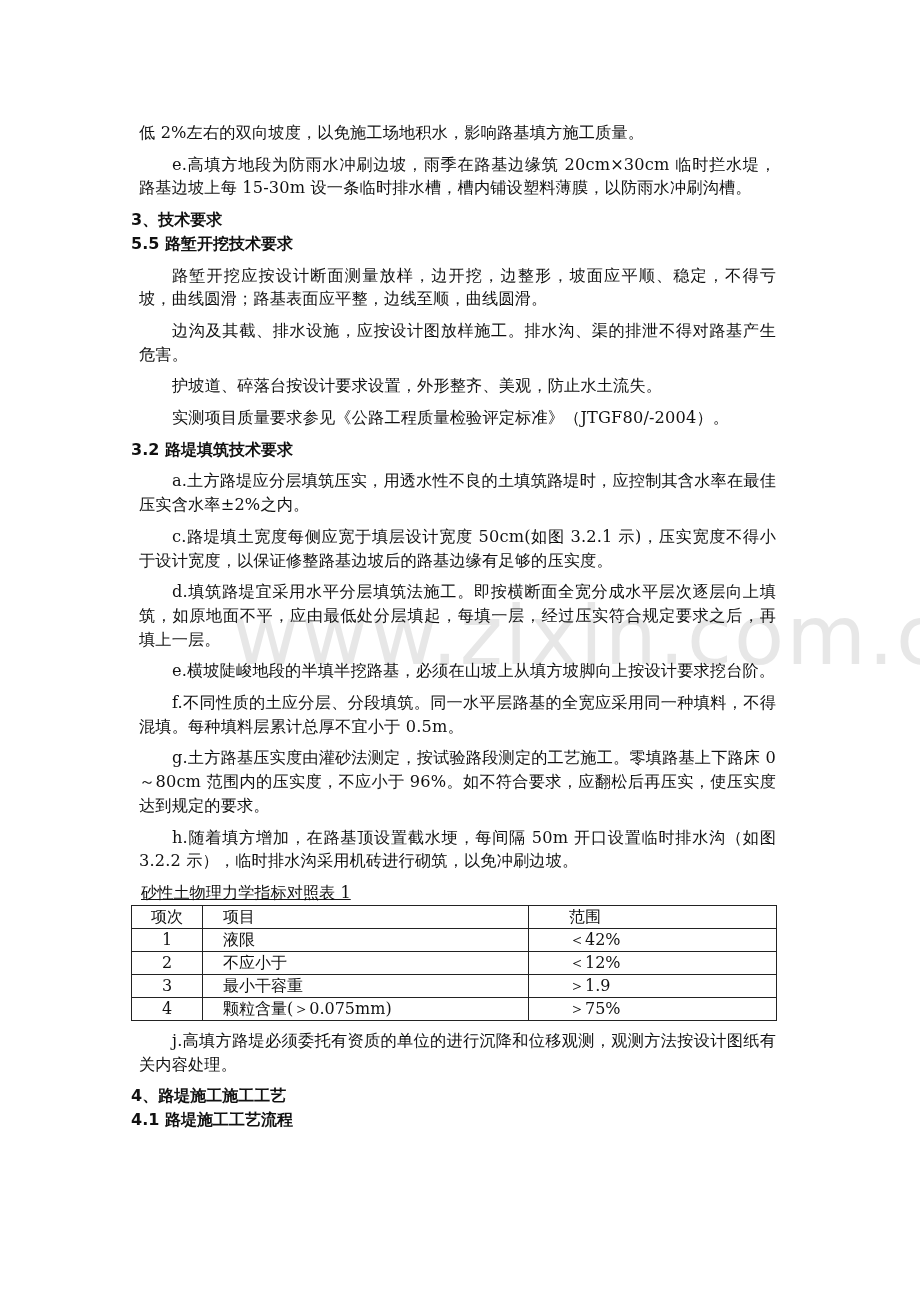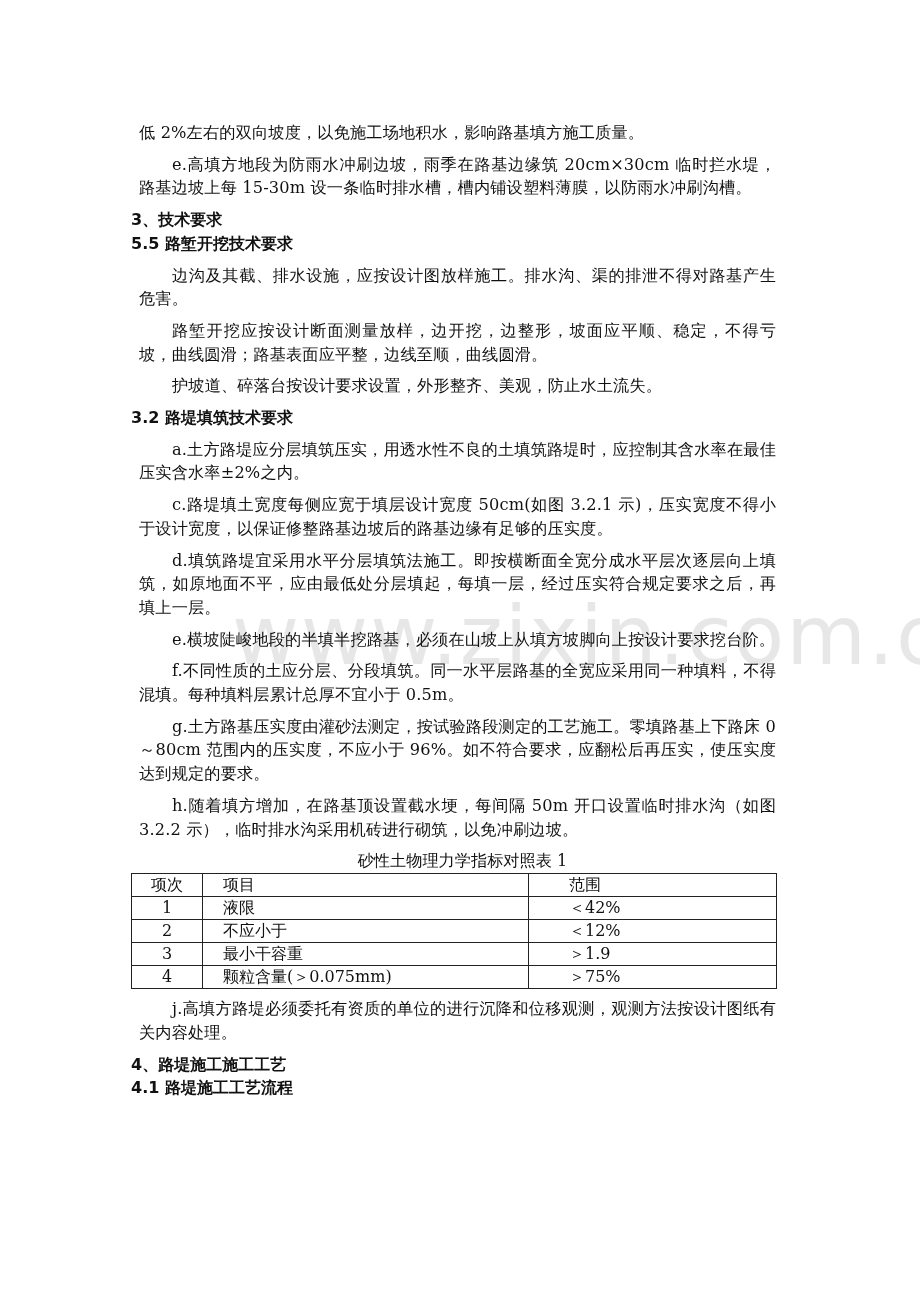--- a/index.html
+++ b/index.html
@@ -2,42 +2,43 @@
 <html><head>
 <meta charset="utf-8">
 <style>
   html, body { margin: 0; padding: 0; background: #ffffff; }
   body { width: 920px; height: 1302px; position: relative; overflow: hidden;
          font-family: "DejaVu Serif", "Liberation Serif", serif; color: #111; }
   .page { position: absolute; left: 131px; top: 113px; width: 653px; }
   .p { font-size: 16.2px; line-height: 23.7px; margin: 8px; text-align: justify; letter-spacing: 0.15px; }
   .ind { text-indent: 33px; }
   .h { font-family: "DejaVu Sans", "Liberation Sans", sans-serif; font-weight: bold; font-size: 16px; line-height: 23.7px; margin: 0; }
-  .caption { text-align: center; font-size: 16.2px; line-height: 24px; margin: 0; padding-left: 10px; }
+  .caption { font-size: 16.2px; line-height: 24px; margin: 0; padding-left: 10px; text-decoration: underline; }
   table { border-collapse: collapse; width: 646px; margin-top: 0px; margin-bottom: 1px; }
   td { border: 1.5px solid #222; font-size: 16px; height: 22px; padding: 0 0 0 0; line-height: 22px; }
   td.c1 { width: 70px; text-align: center; }
   td.c2 { width: 305px; padding-left: 20px; }
   td.c3 { padding-left: 40px; }
   .watermark { position: absolute; left: 232px; top: 588px; font-family: "DejaVu Sans", "Liberation Sans", sans-serif;
                font-size: 82px; color: rgba(120,120,120,0.18); letter-spacing: 2px; pointer-events: none; white-space: nowrap; }
 </style>
 </head>
 <body>
 
 <div class="watermark">www.zixin.com.cn</div>
 
 <div class="page">
   <p class="p">低 2%左右的双向坡度，以免施工场地积水，影响路基填方施工质量。</p>
   <p class="p ind">e.高填方地段为防雨水冲刷边坡，雨季在路基边缘筑 20cm×30cm 临时拦水堤，路基边坡上每 15-30m 设一条临时排水槽，槽内铺设塑料薄膜，以防雨水冲刷沟槽。</p>
   <p class="h">3、技术要求</p>
   <p class="h">5.5 路堑开挖技术要求</p>
+  <p class="p ind">路堑开挖应按设计断面测量放样，边开挖，边整形，坡面应平顺、稳定，不得亏坡，曲线圆滑；路基表面应平整，边线至顺，曲线圆滑。</p>
   <p class="p ind">边沟及其截、排水设施，应按设计图放样施工。排水沟、渠的排泄不得对路基产生危害。</p>
-  <p class="p ind">路堑开挖应按设计断面测量放样，边开挖，边整形，坡面应平顺、稳定，不得亏坡，曲线圆滑；路基表面应平整，边线至顺，曲线圆滑。</p>
   <p class="p ind">护坡道、碎落台按设计要求设置，外形整齐、美观，防止水土流失。</p>
+  <p class="p ind">实测项目质量要求参见《公路工程质量检验评定标准》（JTGF80/-2004）。</p>
   <p class="h">3.2 路堤填筑技术要求</p>
   <p class="p ind">a.土方路堤应分层填筑压实，用透水性不良的土填筑路堤时，应控制其含水率在最佳压实含水率±2%之内。</p>
   <p class="p ind">c.路堤填土宽度每侧应宽于填层设计宽度 50cm(如图 3.2.1 示)，压实宽度不得小于设计宽度，以保证修整路基边坡后的路基边缘有足够的压实度。</p>
   <p class="p ind">d.填筑路堤宜采用水平分层填筑法施工。即按横断面全宽分成水平层次逐层向上填筑，如原地面不平，应由最低处分层填起，每填一层，经过压实符合规定要求之后，再填上一层。</p>
   <p class="p ind">e.横坡陡峻地段的半填半挖路基，必须在山坡上从填方坡脚向上按设计要求挖台阶。</p>
   <p class="p ind">f.不同性质的土应分层、分段填筑。同一水平层路基的全宽应采用同一种填料，不得混填。每种填料层累计总厚不宜小于 0.5m。</p>
   <p class="p ind">g.土方路基压实度由灌砂法测定，按试验路段测定的工艺施工。零填路基上下路床 0～80cm 范围内的压实度，不应小于 96%。如不符合要求，应翻松后再压实，使压实度达到规定的要求。</p>
   <p class="p ind">h.随着填方增加，在路基顶设置截水埂，每间隔 50m 开口设置临时排水沟（如图 3.2.2 示），临时排水沟采用机砖进行砌筑，以免冲刷边坡。</p>
   <p class="caption">砂性土物理力学指标对照表 1</p>
   <table>

